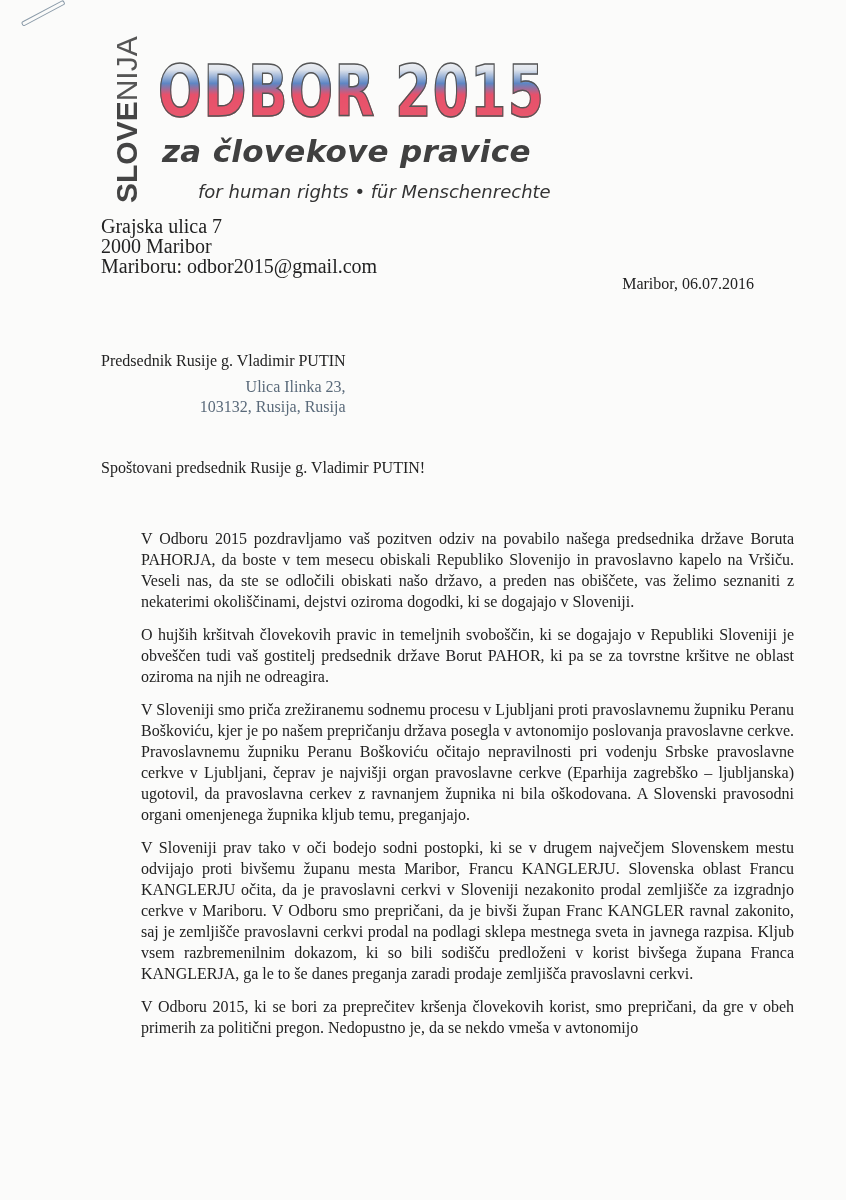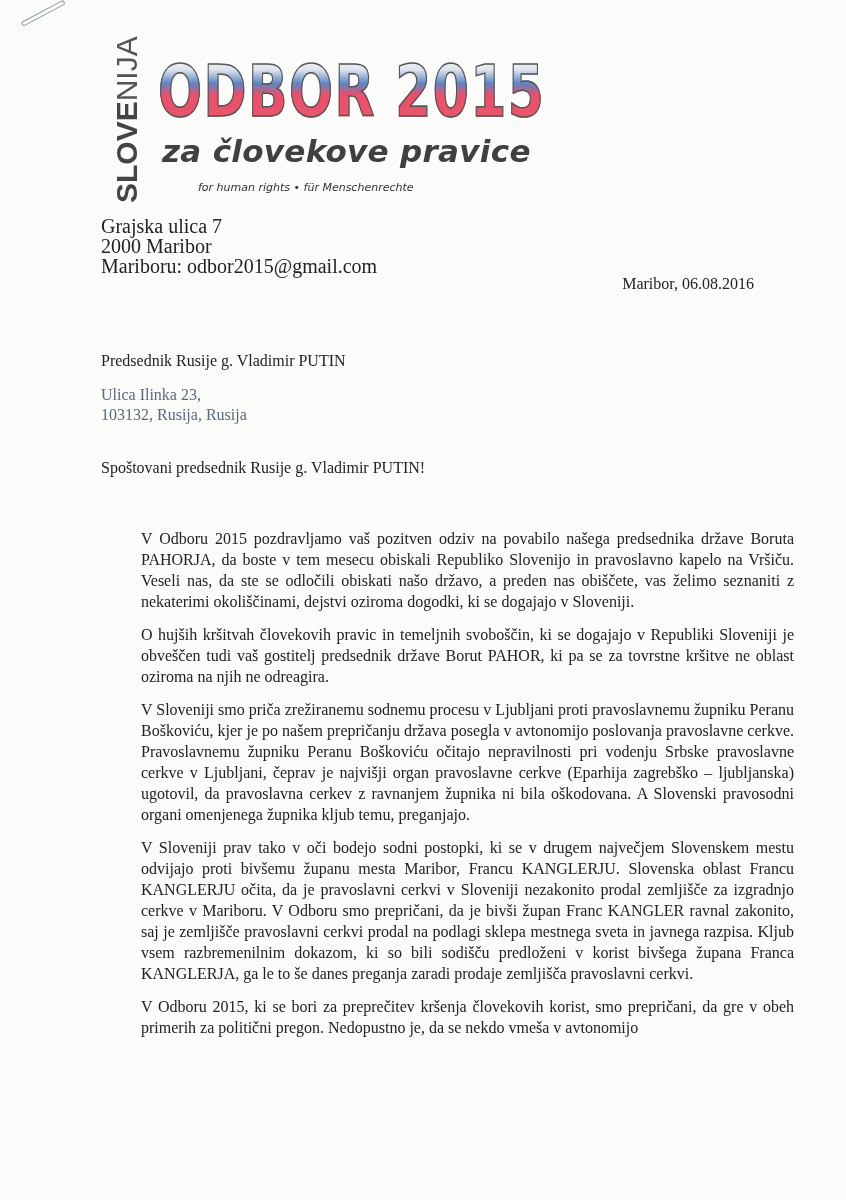--- a/index.html
+++ b/index.html
@@ -38,26 +38,26 @@
   }
   .logo-sub {
     position: absolute; left: 52px; top: 78px;
     font-family: "DejaVu Sans", "Liberation Sans", sans-serif;
     font-size: 31px; font-weight: bold; font-style: italic; color: #404040;
     white-space: nowrap; letter-spacing: 0.3px;
   }
   .logo-tag {
     position: absolute; left: 88px; top: 126px;
     font-family: "DejaVu Sans", "Liberation Sans", sans-serif;
-    font-size: 11px; font-style: italic; color: #333; white-space: nowrap;
+    font-size: 18px; font-style: italic; color: #333; white-space: nowrap;
   }
   .sender { position: absolute; left: 101px; top: 216px; font-size: 20px; line-height: 20px; }
   .date { position: absolute; right: 92px; top: 275px; font-size: 16px; }
   .recipient { position: absolute; left: 101px; top: 351px; font-size: 16px; line-height: 20px; }
-  .recipient .addr { color: #5a6a7a; margin-top: 14px; }
+  .recipient .addr { color: #5a6a7a; margin-top: 6px; text-align: right; }
   .salutation { position: absolute; left: 101px; top: 459px; font-size: 16px; }
   .body-text {
     position: absolute; left: 101px; top: 528px; width: 653px;
     font-size: 16px; line-height: 21px; text-align: justify; margin-left: 40px;
   }
   .body-text p { margin: 0 0 12px 0; }
 </style>
 </head>
 <body>
 
@@ -69,21 +69,21 @@
   <div class="logo-sub">za človekove pravice</div>
   <div class="logo-tag">for human rights • für Menschenrechte</div>
 </div>
 
 <div class="sender">
   <div>Grajska ulica 7</div>
   <div>2000 Maribor</div>
   <div>Mariboru: odbor2015@gmail.com</div>
 </div>
 
-<div class="date">Maribor, 06.08.2016</div>
+<div class="date">Maribor, 06.07.2016</div>
 
 <div class="recipient">
   <div>Predsednik Rusije g. Vladimir PUTIN</div>
   <div class="addr">
     <div>Ulica Ilinka 23,</div>
     <div>103132, Rusija, Rusija</div>
   </div>
 </div>
 
 <div class="salutation">Spoštovani predsednik Rusije g. Vladimir PUTIN!</div>

